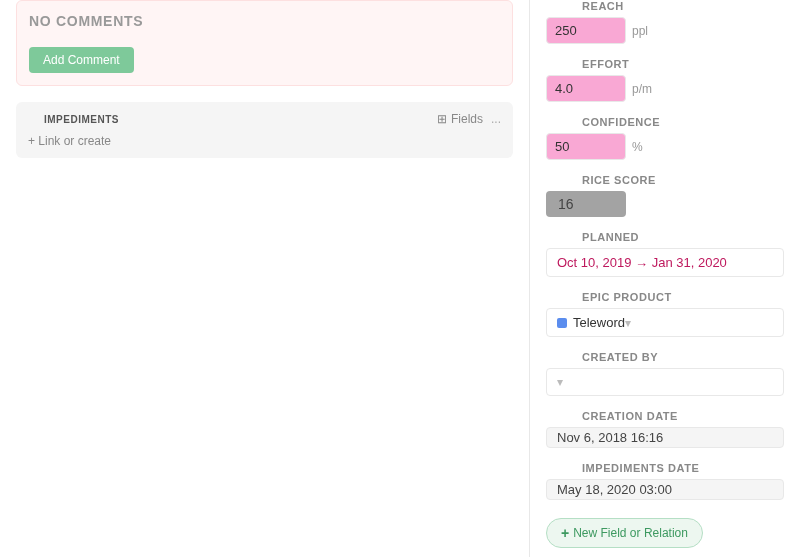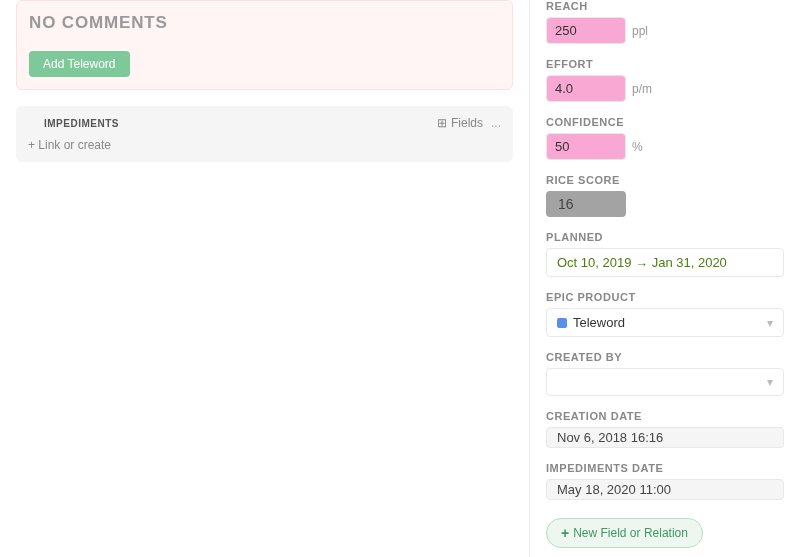--- a/index.html
+++ b/index.html
@@ -23,21 +23,21 @@
 
     .comments-section {
       background: #fff5f5;
       border: 1px solid #fde0e0;
       border-radius: 6px;
       padding: 12px;
       margin-bottom: 16px;
     }
 
     .no-comments-label {
-      font-size: 17px;
+      font-size: 14px;
       font-weight: 600;
       color: #999;
       letter-spacing: 0.05em;
       margin-bottom: 10px;
     }
 
     .comment-user-row {
       display: flex;
       align-items: flex-start;
       gap: 8px;
@@ -148,20 +148,21 @@
     .field-group {
       margin-bottom: 14px;
     }
 
     .field-label {
       font-size: 11px;
       font-weight: 700;
       color: #888;
       letter-spacing: 0.05em;
       margin-bottom: 5px;
+      margin-left: 36px;
     }
 
     .field-input-row {
       display: flex;
       align-items: center;
       gap: 6px;
     }
 
     .field-input {
       background: #f9a8d4;
@@ -189,34 +190,33 @@
       min-width: 80px;
     }
 
     .date-range-input {
       width: 100%;
       background: #fff;
       border: 1px solid #e8e8e8;
       border-radius: 4px;
       padding: 6px 10px;
       font-size: 13px;
-      color: #4d7c0f;
+      color: #be185d;
     }
 
     .dropdown-field {
       width: 100%;
       background: #fff;
       border: 1px solid #e8e8e8;
       border-radius: 4px;
       padding: 6px 10px;
       font-size: 13px;
       color: #333;
       display: flex;
       align-items: center;
-      justify-content: space-between;
       cursor: pointer;
     }
 
     .dropdown-left {
       display: flex;
       align-items: center;
       gap: 6px;
     }
 
     .epic-dot {
@@ -264,21 +264,21 @@
   </style>
 </head>
 <body>
 
 <div class="left-panel">
 
   <div class="comments-section">
     <div class="no-comments-label">NO COMMENTS</div>
 
 
-    <button class="add-comment-btn">Add Teleword</button>
+    <button class="add-comment-btn">Add Comment</button>
   </div>
 
   <div class="impediments-section">
     <div class="impediments-header">
       <span class="impediments-title">IMPEDIMENTS</span>
       <div class="impediments-actions">
         <button class="fields-btn">
           <span>⊞</span>
           <span>Fields</span>
         </button>
@@ -356,21 +356,21 @@
 
   
   <div class="field-group">
     <div class="field-label">CREATION DATE</div>
     <div class="date-value">Nov 6, 2018 16:16</div>
   </div>
 
   
   <div class="field-group">
     <div class="field-label">IMPEDIMENTS DATE</div>
-    <div class="date-value">May 18, 2020 11:00</div>
+    <div class="date-value">May 18, 2020 03:00</div>
   </div>
 
   
   <button class="add-field-btn">
     <span class="plus-icon">+</span>
     <span>New Field or Relation</span>
   </button>
 
 </div>
 

